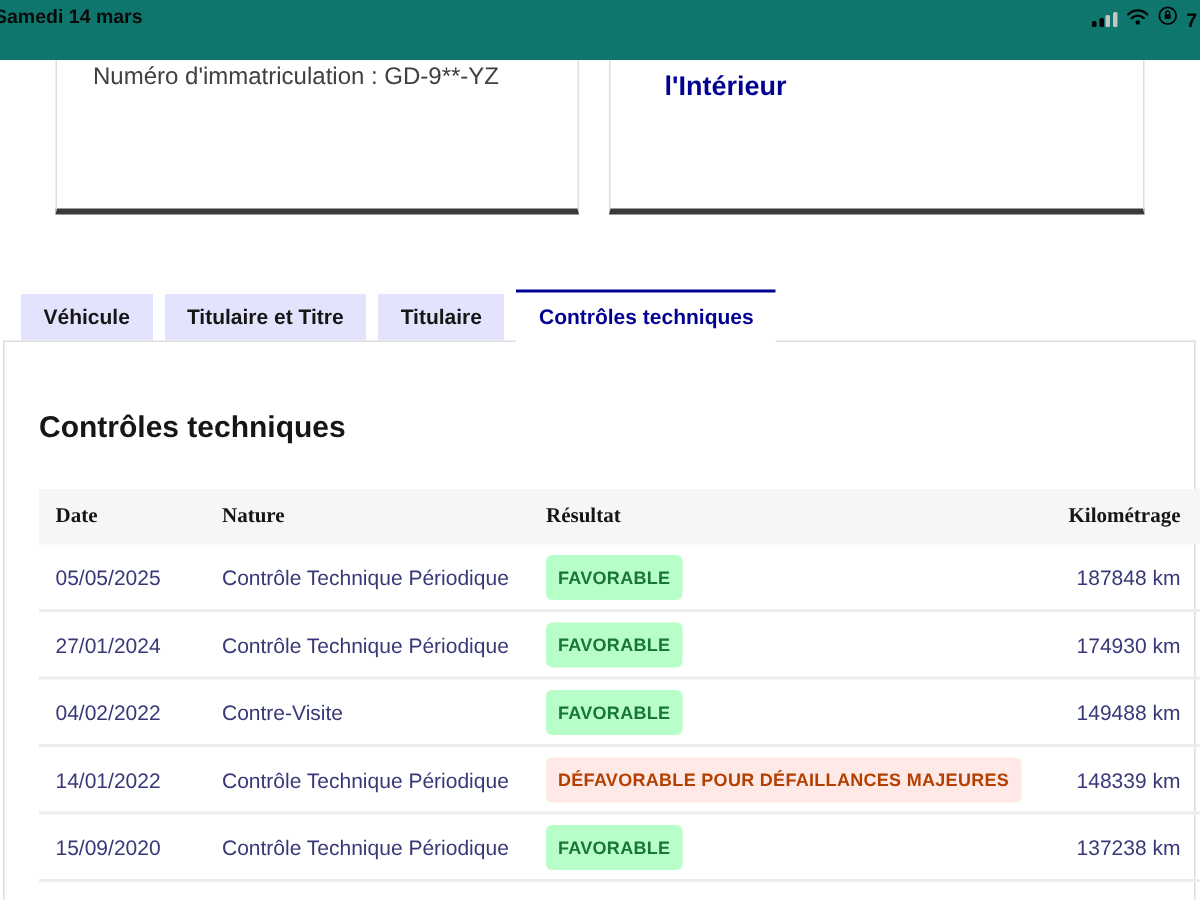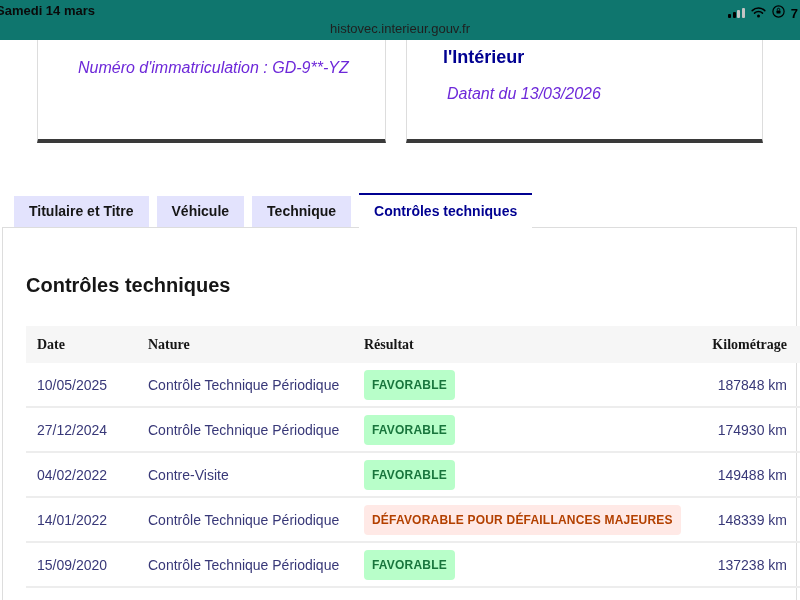--- a/index.html
+++ b/index.html
@@ -23,21 +23,21 @@
   .sig{display:flex;align-items:flex-end;gap:1.5px;}
   .sig i{display:block;width:3px;border-radius:1px;background:#000;}
   .sig i.b1{height:4px}.sig i.b2{height:6px}.sig i.b3{height:8px;background:#c4c4c4}.sig i.b4{height:10px;background:#c4c4c4}
   .sb-batt{font-size:13px;font-weight:600;color:#000;}
 
   
   .card{position:absolute;top:-62px;height:205px;background:#fff;border:1px solid #ddd;
         border-bottom:4px solid var(--card-bottom);box-sizing:border-box;}
   .card-left{left:37px;width:349px;}
   .card-right{left:406px;width:357px;}
-  .card p{margin:16px;font-size:16px;color:#6d28d9;position:absolute;left:24px;white-space:nowrap;font-style:italic;}
+  .card p{margin:0;font-size:16px;color:#404040;position:absolute;left:24px;white-space:nowrap;}
   .card-left p{top:104px;}
   .card-right h3{margin:12px;position:absolute;left:24px;top:96px;font-size:18px;font-weight:700;color:var(--accent-blue);}
   .card-right p{top:130px;}
 
   
   .tabs{position:absolute;left:14px;top:196px;display:flex;gap:8px;z-index:3;white-space:nowrap;}
   .tab{appearance:none;border:0;cursor:pointer;background:var(--tab-bg);color:#161616;
        font-family:inherit;font-size:14px;font-weight:700;height:31px;line-height:31px;
        padding:0 15px;display:block;}
   .tab.active{background:#fff;color:var(--accent-blue);border-top:2px solid var(--accent-blue);
@@ -63,21 +63,20 @@
   .badge-success{background:var(--success-bg);color:var(--success-text);}
   .badge-warning{background:var(--warning-bg);color:var(--warning-text);}
 </style>
 </head>
 <body>
 
 <div class="screen">
 
   <header class="statusbar">
     <div class="sb-date">Samedi 14 mars</div>
-    <div class="sb-url">histovec.interieur.gouv.fr</div>
     <div class="sb-right">
       <span class="sig">
         <i class="b1"></i>
           <i class="b2"></i>
           <i class="b3"></i>
           <i class="b4"></i>
       </span>
       <span>
         <svg width="15" height="11" viewBox="0 0 15 11">
           <path d="M1.2 3.6 C3 1.8 5.1 0.9 7.5 0.9 C9.9 0.9 12 1.8 13.8 3.6" stroke="#000" stroke-width="1.5" fill="none" stroke-linecap="round"></path>
@@ -94,53 +93,52 @@
       </span>
       <span class="sb-batt">7</span>
     </div>
   </header>
 
   <section class="card card-left">
     <p>Numéro d'immatriculation : GD-9**-YZ</p>
   </section>
   <section class="card card-right">
     <h3>l'Intérieur</h3>
-    <p>Datant du 13/03/2026</p>
   </section>
 
   <nav class="tabs" id="tabs">
+      <button class="tab"><span class="tab-label">Véhicule</span></button>
       <button class="tab"><span class="tab-label">Titulaire et Titre</span></button>
-      <button class="tab"><span class="tab-label">Véhicule</span></button>
-      <button class="tab"><span class="tab-label">Technique</span></button>
+      <button class="tab"><span class="tab-label">Titulaire</span></button>
       <button class="tab active"><span class="tab-label">Contrôles techniques</span></button>
     </nav>
 
   <section class="panel">
     <h2 class="section-title">Contrôles techniques</h2>
     <div class="tablewrap">
       <table>
         <thead>
             <tr id="thead-row">
               <th>Date</th>
               <th>Nature</th>
               <th>Résultat</th>
               <th>Kilométrage</th>
             </tr>
           </thead>
         <tbody id="tbody">
             <tr class="trow">
-    <td class="c-date">10/05/2025</td>
+    <td class="c-date">05/05/2025</td>
     <td class="c-nature">Contrôle Technique Périodique</td>
     <td class="c-result">
       <span class="badge badge-success">FAVORABLE</span>
     </td>
     <td class="c-km">187848 km</td>
   </tr>
             <tr class="trow">
-    <td class="c-date">27/12/2024</td>
+    <td class="c-date">27/01/2024</td>
     <td class="c-nature">Contrôle Technique Périodique</td>
     <td class="c-result">
       <span class="badge badge-success">FAVORABLE</span>
     </td>
     <td class="c-km">174930 km</td>
   </tr>
             <tr class="trow">
     <td class="c-date">04/02/2022</td>
     <td class="c-nature">Contre-Visite</td>
     <td class="c-result">

